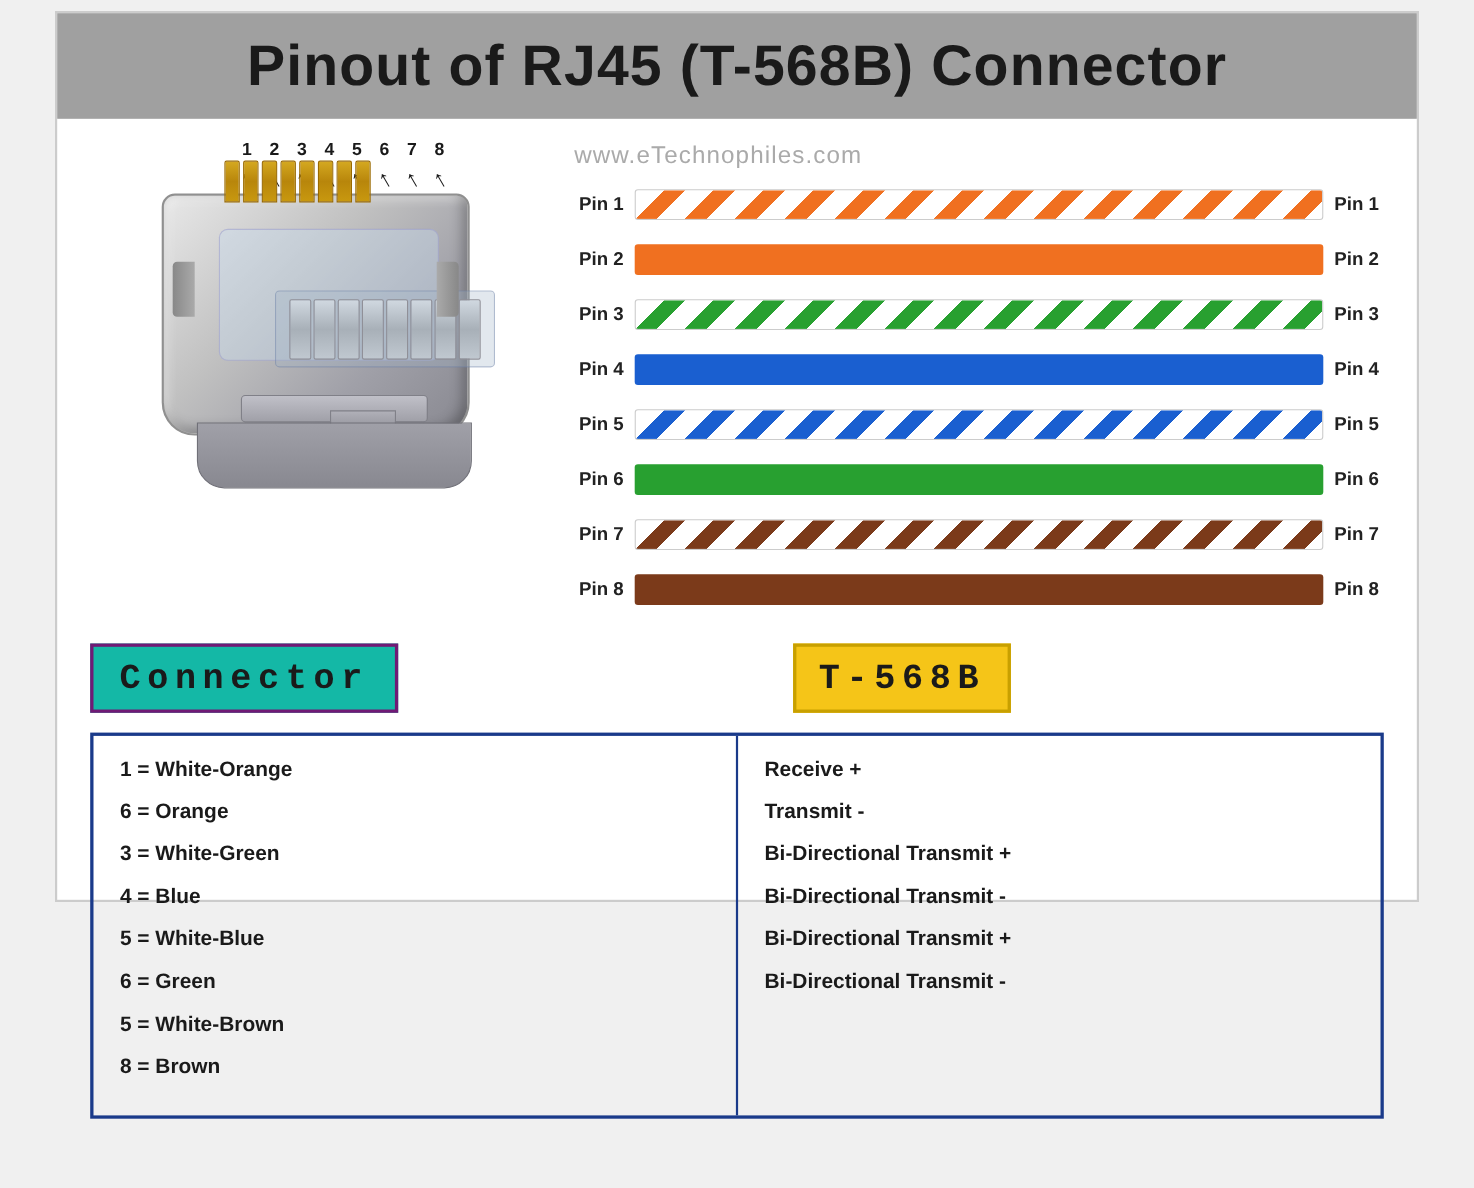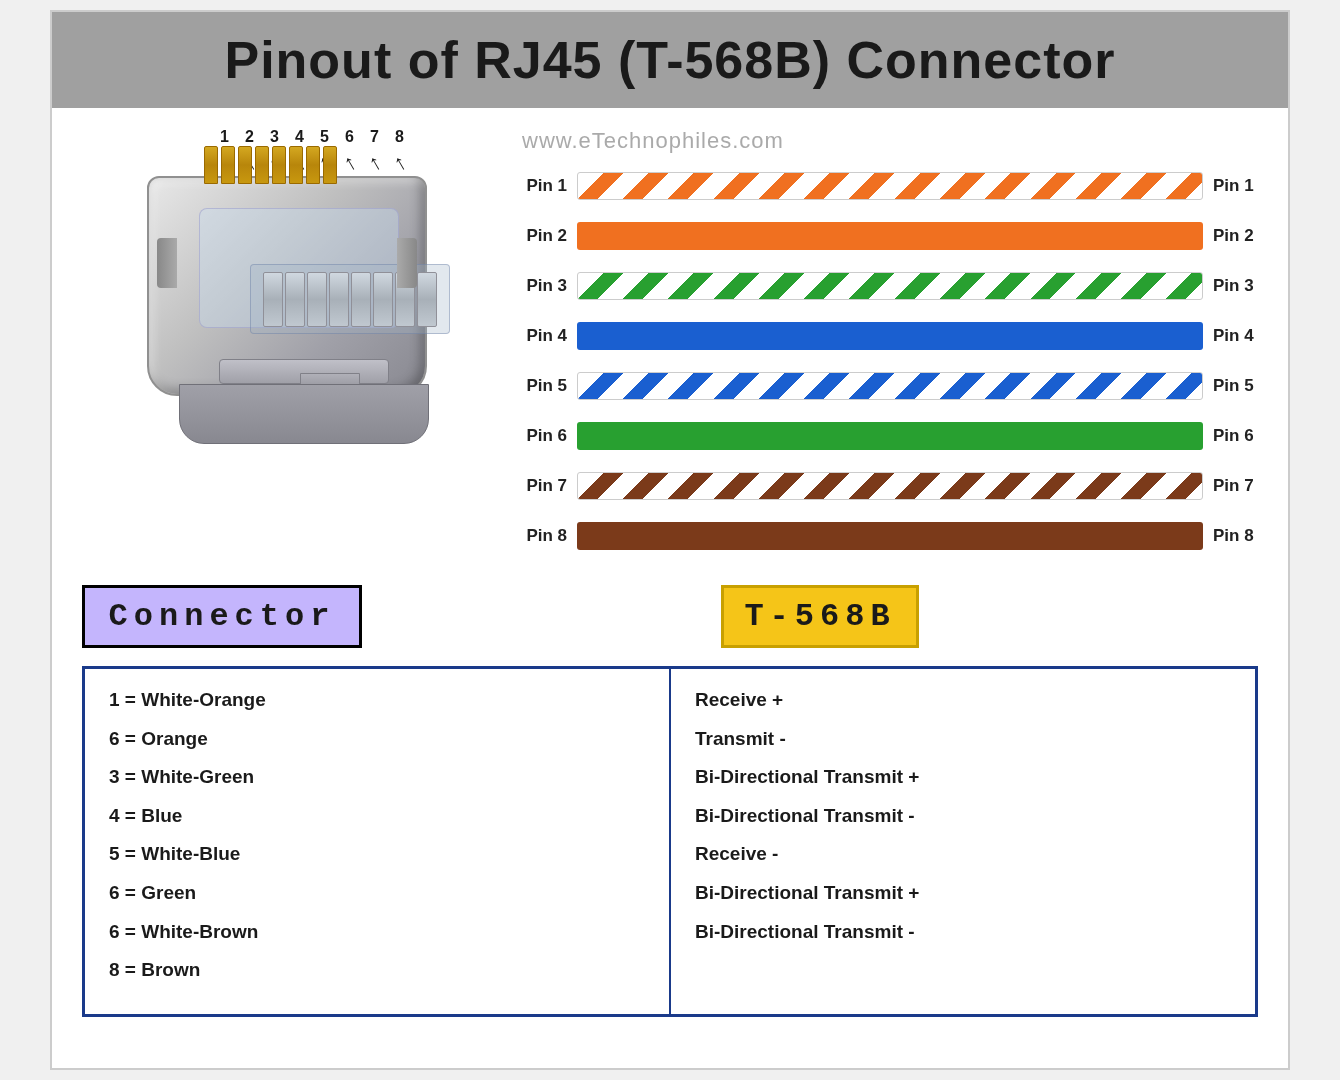--- a/index.html
+++ b/index.html
@@ -5,21 +5,21 @@
     * { box-sizing: border-box; margin: 0; padding: 0; }
     body {
       width: 1340px;
       height: 1080px;
       background: #f0f0f0;
       font-family: Arial, sans-serif;
       overflow: hidden;
     }
     .page {
       width: 1240px;
-      height: 1060px;
+      height: 810px;
       margin: 10px auto;
       background: #ffffff;
       border: 2px solid #ccc;
     }
     .header {
       background: #a0a0a0;
       text-align: center;
       padding: 18px 10px;
     }
     .header h1 {
@@ -167,22 +167,22 @@
     
     .labels-section {
       display: flex;
       flex-direction: row;
       padding: 15px 30px 10px 30px;
       gap: 20px;
       align-items: flex-start;
     }
     .connector-label-box {
       width: 280px;
-      background: #c4b5fd;
-      border: 3px solid #000000;
+      background: #14b8a6;
+      border: 3px solid #701a75;
       padding: 10px 20px;
       text-align: center;
     }
     .connector-label-box span {
       font-size: 32px;
       font-weight: 900;
       color: #1a1a1a;
       letter-spacing: 6px;
       font-family: 'Courier New', monospace;
     }
@@ -514,26 +514,25 @@
   </div>
 
   <div class="bottom-table">
     <div class="table-col">
       <p>1 = White-Orange</p>
       <p>6 = Orange</p>
       <p>3 = White-Green</p>
       <p>4 = Blue</p>
       <p>5 = White-Blue</p>
       <p>6 = Green</p>
-      <p>6 = White-Brown</p>
+      <p>5 = White-Brown</p>
       <p>8 = Brown</p>
     </div>
     <div class="table-col">
       <p>Receive +</p>
       <p>Transmit -</p>
       <p>Bi-Directional Transmit +</p>
       <p>Bi-Directional Transmit -</p>
-      <p>Receive -</p>
       <p>Bi-Directional Transmit +</p>
       <p>Bi-Directional Transmit -</p>
     </div>
   </div>
 </div>
 
 </body></html>

